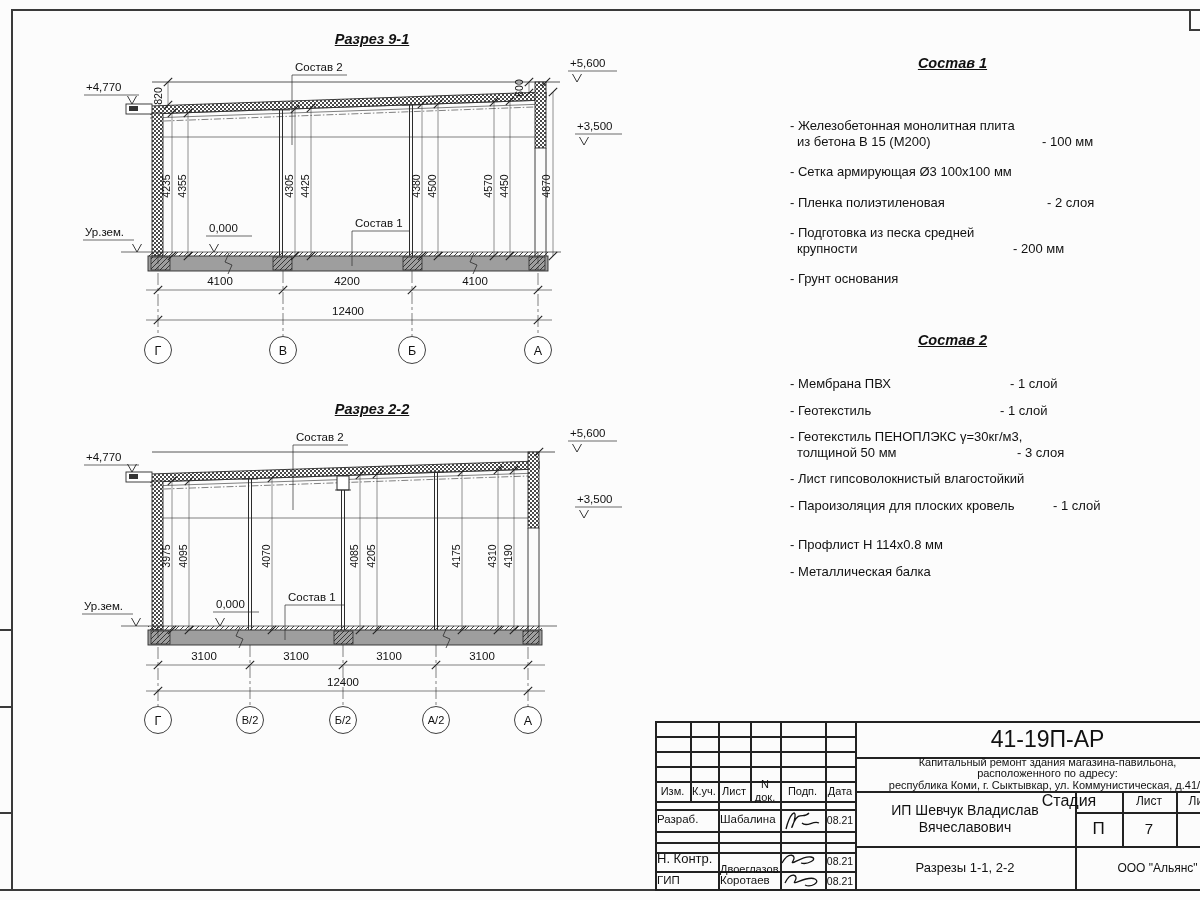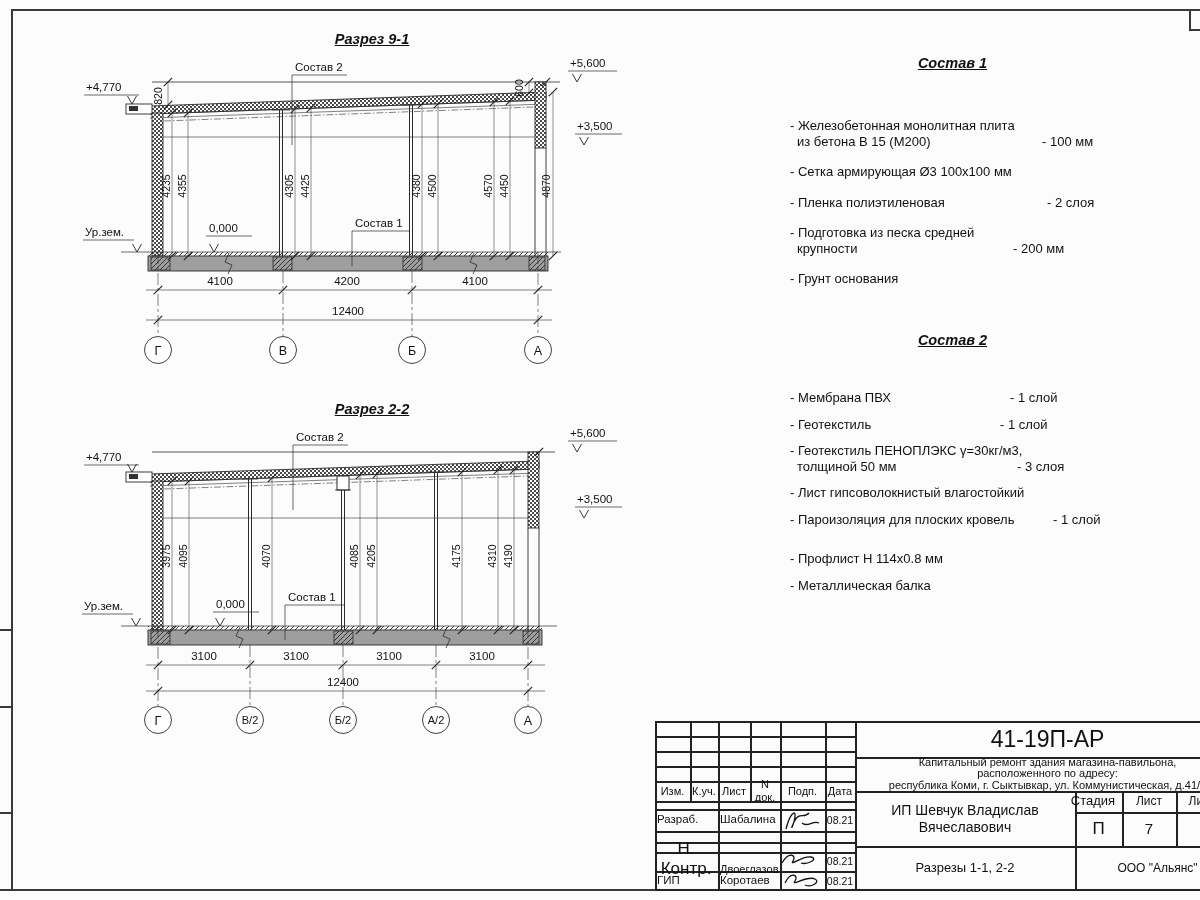--- a/index.html
+++ b/index.html
@@ -7,21 +7,21 @@
        font-family:"Liberation Sans",sans-serif;color:#111;}
   .frameline{position:absolute;background:#3a3a3a;}
   svg text{font-family:"Liberation Sans",sans-serif;fill:#111;stroke:none;}
   .sec-title{position:absolute;width:160px;text-align:center;font-size:14.5px;font-style:italic;
              font-weight:bold;text-decoration:underline;}
   .sostav{position:absolute;width:325px;font-size:13px;}
   .sostav h3{margin:0;font-size:14.5px;font-style:italic;font-weight:bold;text-align:center;
              text-decoration:underline;}
   .items{margin:0;}
   .s1items{margin-top:47px;}
-  .s2items{margin-top:42px;}
+  .s2items{margin-top:28px;}
   .item{position:relative;line-height:15.5px;}
   .s1items .item{margin-top:15px;}
   .s2items .item{margin-top:11px;}
   .s2items .item.gap{margin-top:24px;}
   .item .l2{display:block;padding-left:7px;}
   .item .val{position:absolute;bottom:0;white-space:nowrap;}
   .tb{position:absolute;left:655px;top:721px;width:560px;height:170px;}
   .tb .outer{position:absolute;left:0;top:0;width:585px;height:170px;border:2px solid #222;box-sizing:border-box;}
   .tb .vl,.tb .hl{position:absolute;background:#222;}
   .tb .vl{width:1.5px;}
@@ -369,41 +369,41 @@
   <div class="txt" style="left:0;top:60px;width:35px;height:20px;font-size:11px;">Изм.</div>
   <div class="txt" style="left:35px;top:60px;width:28px;height:20px;font-size:11px;text-align:center;">К.уч.</div>
   <div class="txt" style="left:63px;top:60px;width:32px;height:20px;font-size:11px;">Лист</div>
   <div class="txt" style="left:95px;top:60px;width:30px;height:20px;font-size:11px;">N док.</div>
   <div class="txt" style="left:125px;top:60px;width:45px;height:20px;font-size:11px;">Подп.</div>
   <div class="txt" style="left:170px;top:60px;width:30px;height:20px;font-size:11px;">Дата</div>
 
   <div class="txt" style="left:2px;top:88px;width:58px;height:22px;font-size:11.5px;justify-content:flex-start;">Разраб.</div>
   <div class="txt" style="left:65px;top:88px;width:60px;height:22px;font-size:11.5px;justify-content:flex-start;">Шабалина</div>
   <div class="txt" style="left:170px;top:88px;width:30px;height:22px;font-size:10.5px;">08.21</div>
-  <div class="txt" style="left:2px;top:131px;width:58px;height:14px;font-size:17px;justify-content:flex-start;">Н. Контр.</div>
+  <div class="txt" style="left:2px;top:131px;width:58px;height:14px;font-size:13px;justify-content:flex-start;">Н. Контр.</div>
   <div class="txt" style="left:65px;top:139px;width:62px;height:19px;font-size:11px;justify-content:flex-start;">Двоеглазов</div>
   <div class="txt" style="left:170px;top:131px;width:30px;height:19px;font-size:10.5px;">08.21</div>
   <div class="txt" style="left:2px;top:150px;width:58px;height:20px;font-size:11.5px;justify-content:flex-start;">ГИП</div>
   <div class="txt" style="left:65px;top:150px;width:62px;height:20px;font-size:11.5px;justify-content:flex-start;">Коротаев</div>
   <div class="txt" style="left:170px;top:150px;width:30px;height:20px;font-size:10.5px;">08.21</div>
 
   <svg width="45" height="30" style="position:absolute;left:125px;top:84px;">
     <path d="M6,24 C10,8 16,4 15,12 C14,20 9,28 14,17 C19,6 24,14 29,8 M22,18 C27,23 33,15 39,18" stroke="#111" fill="none" stroke-width="1.3"></path>
   </svg>
   <svg width="52" height="44" style="position:absolute;left:122px;top:126px;">
     <path d="M5,16 C12,4 20,8 16,14 C12,20 26,8 34,10 C42,12 30,18 24,16 M8,36 C14,24 22,28 18,34 C14,40 30,28 38,32 C44,35 34,41 28,38" stroke="#111" fill="none" stroke-width="1.3"></path>
   </svg>
 
   <div class="txt" style="left:200px;top:0;width:385px;height:36px;font-size:23px;">41-19П-АР</div>
   <div style="position:absolute;left:200px;top:36px;width:385px;height:34px;display:flex;flex-direction:column;align-items:center;justify-content:center;font-size:11px;line-height:11.5px;text-align:center;">
     <span>Капитальный ремонт здания магазина-павильона,</span>
     <span>расположенного по адресу:</span>
     <span>республика Коми, г. Сыктывкар, ул. Коммунистическая, д.41/1</span>
   </div>
   <div class="txt" style="left:220px;top:70px;width:180px;height:55px;font-size:14px;">ИП Шевчук Владислав Вячеславович</div>
-  <div class="txt" style="left:420px;top:70px;width:36px;height:21px;font-size:13px;">Стадия</div>
+  <div class="txt" style="left:396px;top:70px;width:36px;height:21px;font-size:16px;">Стадия</div>
   <div class="txt" style="left:467px;top:70px;width:54px;height:21px;font-size:12px;">Лист</div>
   <div class="txt" style="left:521px;top:70px;width:64px;height:21px;font-size:12px;">Листов</div>
   <div class="txt" style="left:420px;top:91px;width:47px;height:34px;font-size:17px;">П</div>
   <div class="txt" style="left:467px;top:91px;width:54px;height:34px;font-size:15px;">7</div>
   <div class="txt" style="left:200px;top:125px;width:220px;height:45px;font-size:13px;">Разрезы 1-1, 2-2</div>
   <div class="txt" style="left:420px;top:125px;width:165px;height:45px;font-size:12px;">ООО "Альянс"</div>
 </div>
 
 </body></html>

